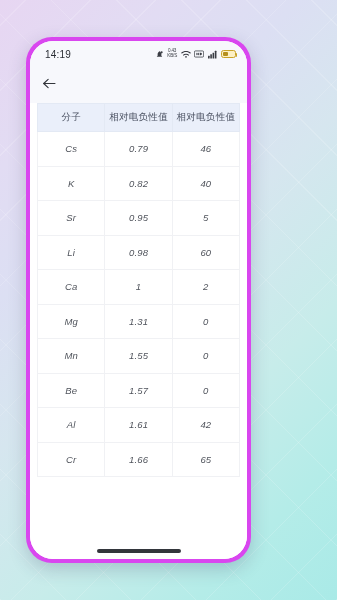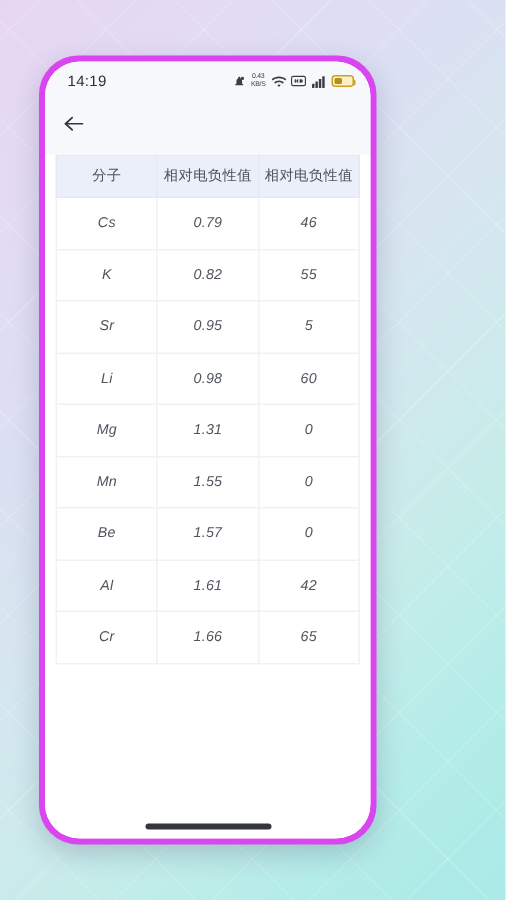--- a/index.html
+++ b/index.html
@@ -226,33 +226,38 @@
         </thead>
         <tbody id="table-body">
             <tr>
               <td>Cs</td>
               <td>0.79</td>
               <td>46</td>
             </tr>
             <tr>
               <td>K</td>
               <td>0.82</td>
-              <td>55</td>
+              <td>40</td>
             </tr>
             <tr>
               <td>Sr</td>
               <td>0.95</td>
               <td>5</td>
             </tr>
             <tr>
               <td>Li</td>
               <td>0.98</td>
               <td>60</td>
             </tr>
             <tr>
+              <td>Ca</td>
+              <td>1</td>
+              <td>2</td>
+            </tr>
+            <tr>
               <td>Mg</td>
               <td>1.31</td>
               <td>0</td>
             </tr>
             <tr>
               <td>Mn</td>
               <td>1.55</td>
               <td>0</td>
             </tr>
             <tr>

